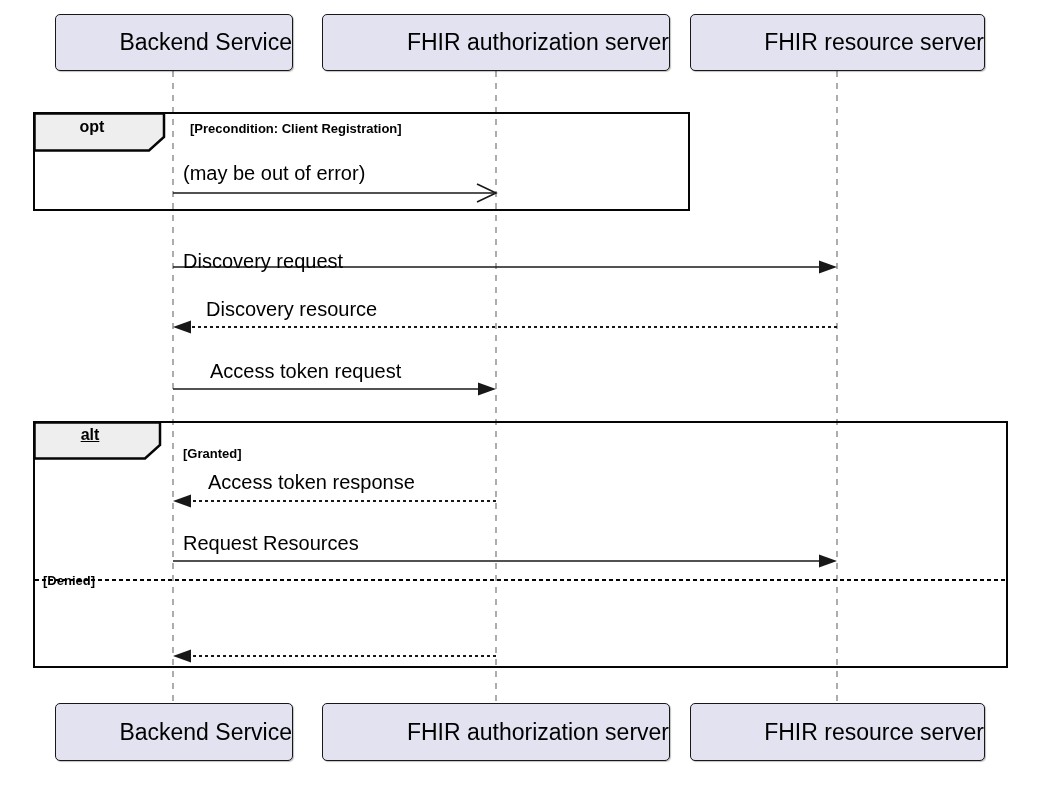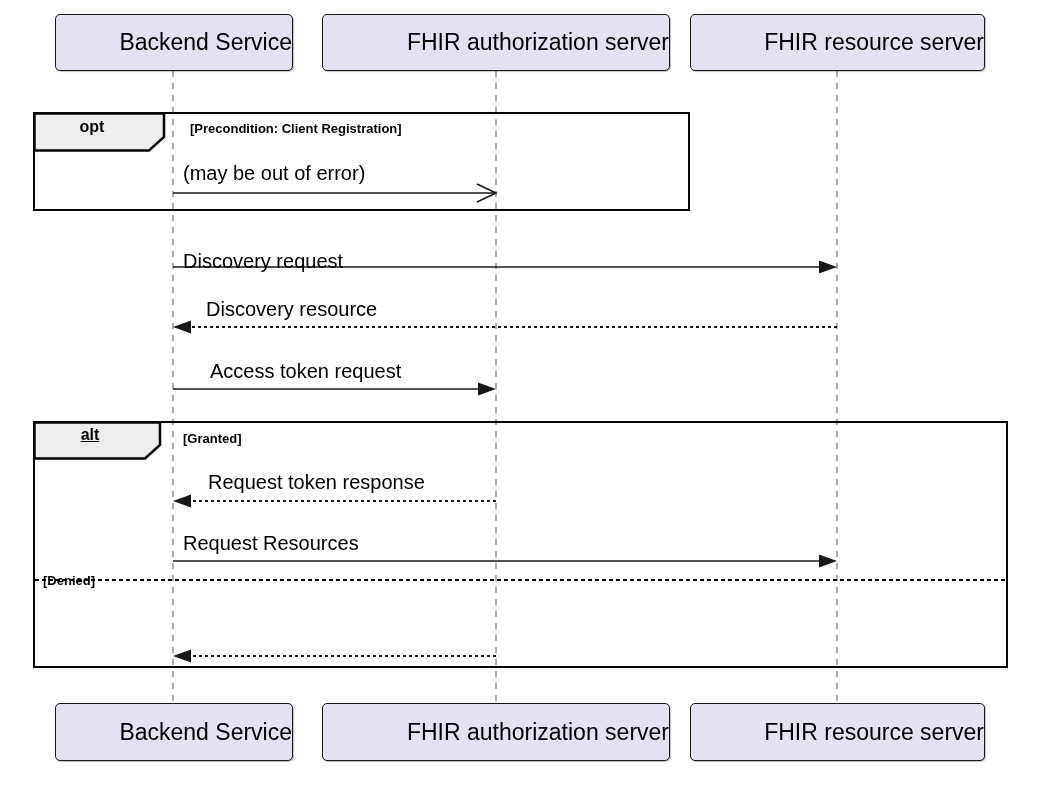--- a/index.html
+++ b/index.html
@@ -125,29 +125,29 @@
   <svg class="frag-label-shape" style="left:33px; top:112px;" width="134" height="40" viewBox="0 0 134 40">
     <polygon points="1.5,1.5 131,1.5 131,25 116,38.5 1.5,38.5" fill="#EEEEEE" stroke="#050505" stroke-width="2.5"></polygon>
   </svg>
   <div class="frag-op" style="left:33px; top:118px; width:118px;">opt</div>
   <div class="guard" style="left:190px; top:121px;">[Precondition: Client Registration]</div>
 
   <div class="msg" style="left:183px; top:162px;">(may be out of error)</div>
   <div class="msg" style="left:183px; top:238px;margin-top:12px;">Discovery request</div>
   <div class="msg" style="left:206px; top:298px;">Discovery resource</div>
   <div class="msg" style="left:169px; top:360px;margin-left:41px;">Access token request</div>
-  <div class="msg" style="left:208px; top:471px;">Request token response</div>
+  <div class="msg" style="left:208px; top:471px;">Access token response</div>
   <div class="msg" style="left:183px; top:532px;">Request Resources</div>
 
   <div class="fragment" style="left:33px; top:421px; width:975px; height:247px;"></div>
   <svg class="frag-label-shape" style="left:33px; top:421px;" width="130" height="39" viewBox="0 0 130 39">
     <polygon points="1.5,1.5 127,1.5 127,24 112,37.5 1.5,37.5" fill="#EEEEEE" stroke="#050505" stroke-width="2.5"></polygon>
   </svg>
   <div class="frag-op" style="left:33px; top:426px; width:114px;text-decoration:underline;">alt</div>
-  <div class="guard" style="left:183px; top:431px;">[Granted]</div>
+  <div class="guard" style="left:183px; top:446px;">[Granted]</div>
   <div class="guard" style="left:43px; top:573px;">[Denied]</div>
 
   <div class="participant" style="left:55px; top:703px; width:238px; height:58px;">
     <span>Backend Service</span>
   </div>
   <div class="participant" style="left:322px; top:703px; width:348px; height:58px;">
     <span>FHIR authorization server</span>
   </div>
   <div class="participant" style="left:690px; top:703px; width:295px; height:58px;">
     <span>FHIR resource server</span>

